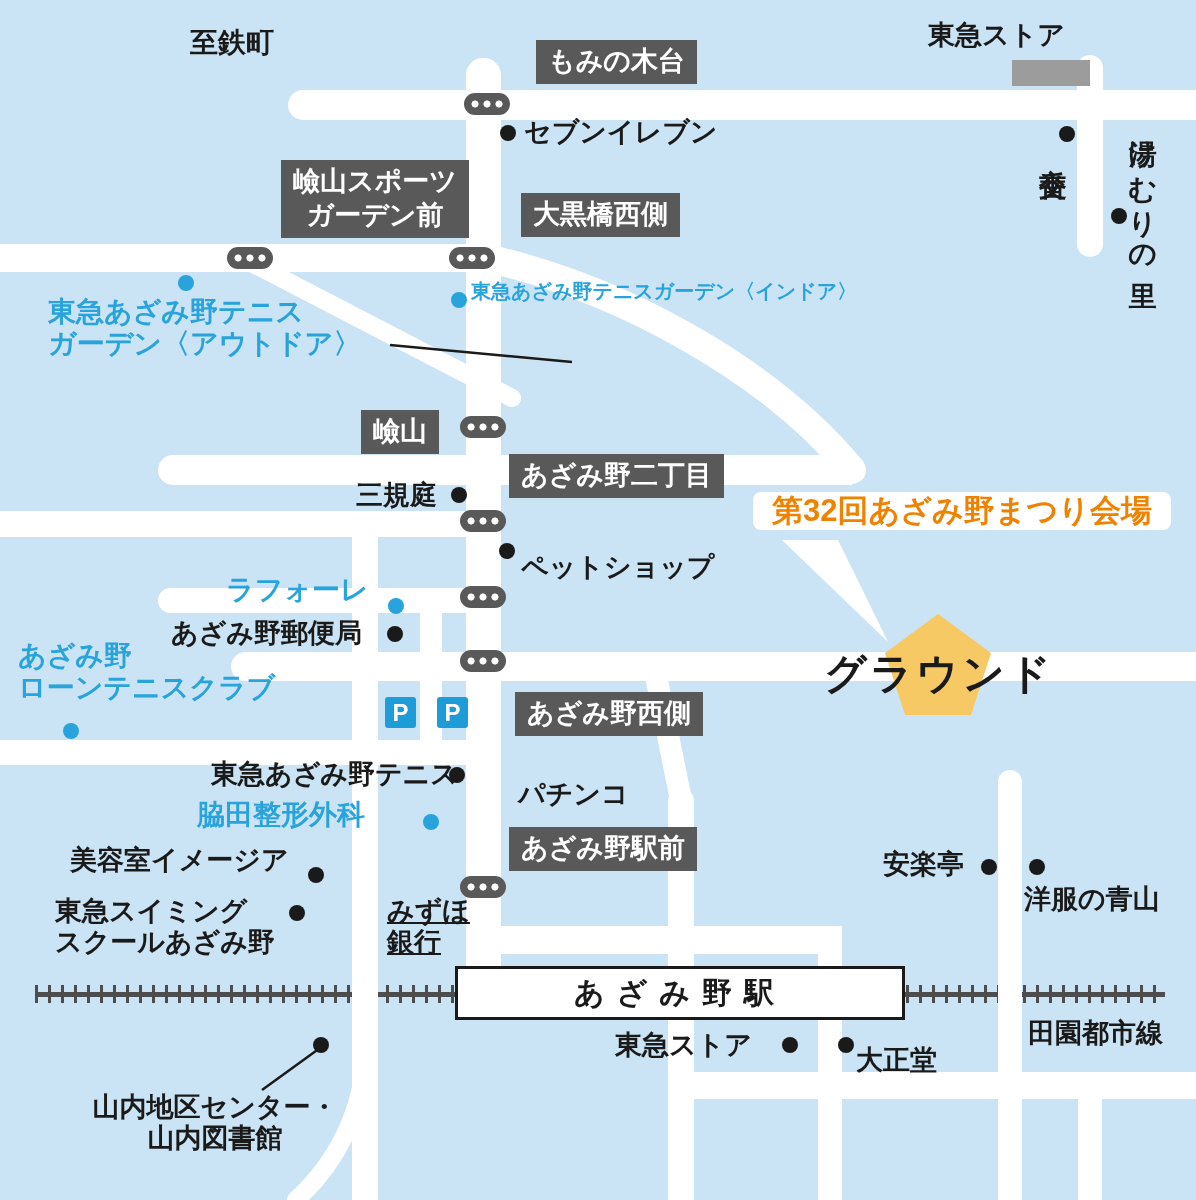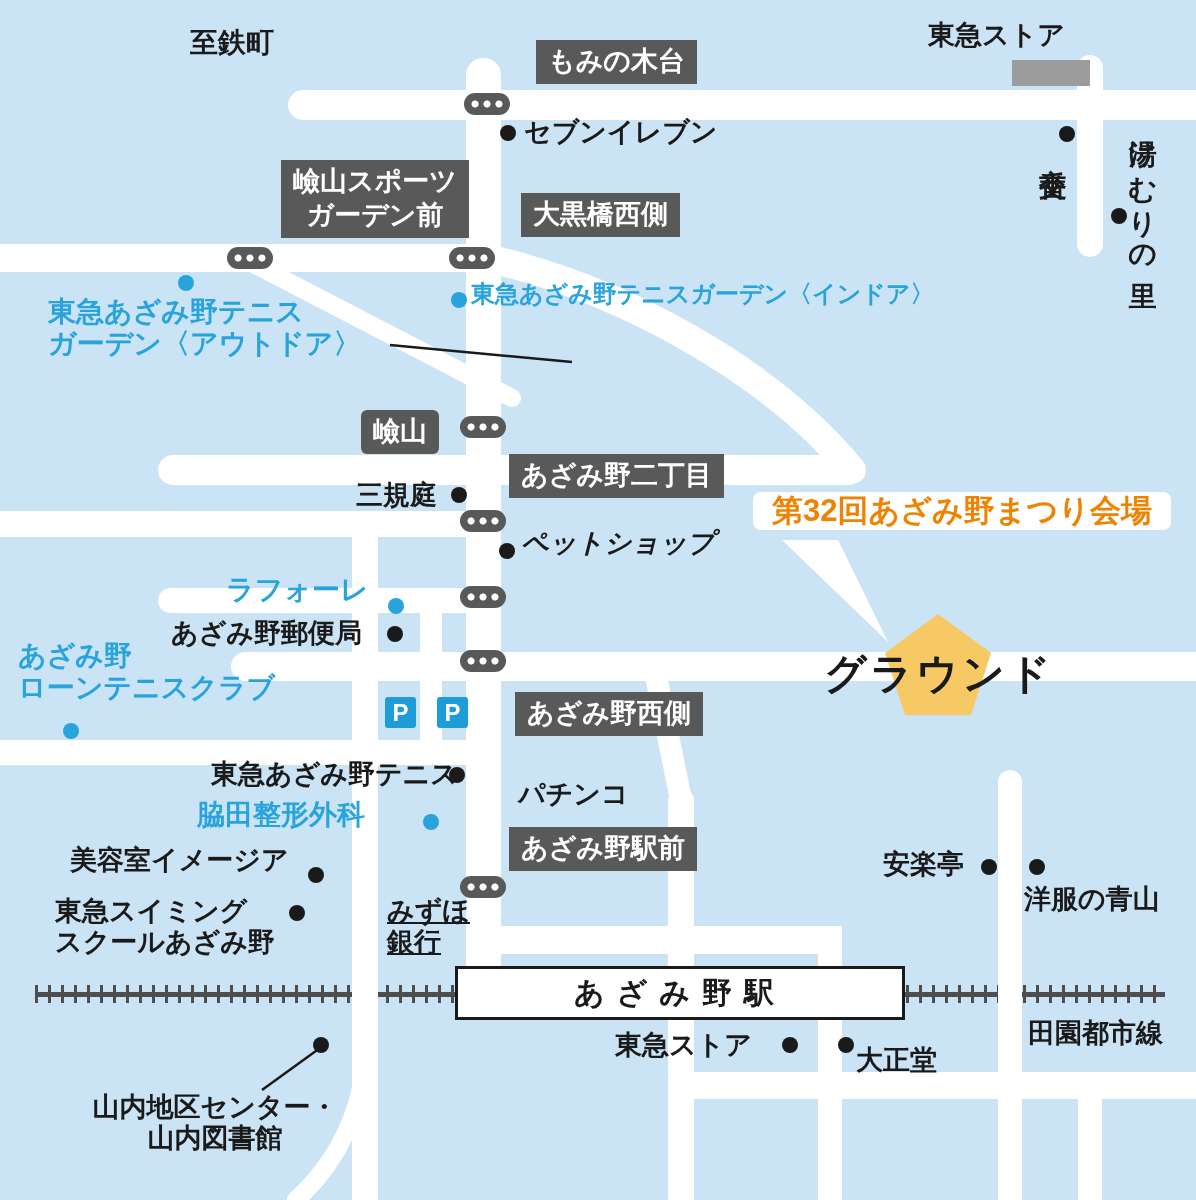--- a/index.html
+++ b/index.html
@@ -108,21 +108,21 @@
   <div class="busstop" style="left:460px; top:416px;"></div>
   <div class="busstop" style="left:460px; top:510px;"></div>
   <div class="busstop" style="left:460px; top:586px;"></div>
   <div class="busstop" style="left:460px; top:650px;"></div>
   <div class="busstop" style="left:460px; top:876px;"></div>
 
   <div class="badge" style="left:536px; top:40px;">もみの木台</div>
   <div class="badge" style="left:281px; top:160px;">嶮山スポーツ
 ガーデン前</div>
   <div class="badge" style="left:521px; top:193px;">大黒橋西側</div>
-  <div class="badge" style="left:361px; top:410px;border-radius:6px;">嶮山</div>
+  <div class="badge" style="left:361px; top:410px;">嶮山</div>
   <div class="badge" style="left:509px; top:454px;">あざみ野二丁目</div>
   <div class="badge" style="left:515px; top:692px;">あざみ野西側</div>
   <div class="badge" style="left:509px; top:827px;">あざみ野駅前</div>
 
   <div class="callout">
     <span>第32回あざみ野まつり会場</span>
   </div>
   <div class="ground-lbl" style="left:824px; top:646px;">グラウンド</div>
 
   <div class="pbox" style="left:385px; top:697px;">P</div>
@@ -148,38 +148,38 @@
   <div class="dot blue" style="left:388px; top:598px;"></div>
   <div class="dot blue" style="left:63px; top:723px;"></div>
   <div class="dot blue" style="left:423px; top:814px;"></div>
 
   <div class="lbl" style="left:190px; top:27px; font-size:28px;">至鉄町</div>
   <div class="lbl" style="left:524px; top:117px;">セブンイレブン</div>
   <div class="lbl" style="left:928px; top:20px;">東急ストア</div>
   <div class="lbl vert" style="left:1036px; top:146px; font-size:28px;">交番</div>
   <div class="lbl vert" style="left:1126px; top:118px; font-size:28px;">湯けむりの里</div>
   <div class="lbl" style="left:356px; top:480px;">三規庭</div>
-  <div class="lbl" style="left:521px; top:528px;font-style:italic;">ペットショップ</div>
+  <div class="lbl" style="left:521px; top:552px;">ペットショップ</div>
   <div class="lbl" style="left:171px; top:618px;">あざみ野郵便局</div>
   <div class="lbl" style="left:211px; top:759px;">東急あざみ野テニス</div>
   <div class="lbl" style="left:518px; top:779px;">パチンコ</div>
   <div class="lbl" style="left:70px; top:845px;">美容室イメージア</div>
   <div class="lbl" style="left:55px; top:896px;">東急スイミング
 スクールあざみ野</div>
   <div class="lbl" style="left:387px; top:896px;text-decoration:underline;">みずほ
 銀行</div>
   <div class="lbl" style="left:615px; top:1030px;">東急ストア</div>
   <div class="lbl" style="left:856px; top:1030px;margin-top:15px;">大正堂</div>
   <div class="lbl" style="left:883px; top:849px;">安楽亭</div>
   <div class="lbl" style="left:1024px; top:884px;">洋服の青山</div>
   <div class="lbl center" style="left:80px; top:1092px; width:270px;">山内地区センター・
 山内図書館</div>
   <div class="lbl" style="left:1028px; top:1018px;">田園都市線</div>
 
-  <div class="lbl blue" style="left:471px; top:280px; font-size:24px;">東急あざみ野テニスガーデン〈インドア〉</div>
+  <div class="lbl blue" style="left:471px; top:280px; font-size:20px;">東急あざみ野テニスガーデン〈インドア〉</div>
   <div class="lbl blue" style="left:48px; top:296px; font-size:28px;">東急あざみ野テニス
 ガーデン〈アウトドア〉</div>
   <div class="lbl blue" style="left:226px; top:574px; font-size:28px;">ラフォーレ</div>
   <div class="lbl blue" style="left:18px; top:640px; font-size:28px;">あざみ野
 ローンテニスクラブ</div>
   <div class="lbl blue" style="left:197px; top:799px; font-size:28px;">脇田整形外科</div>
 
 </div>
 
 </body></html>

